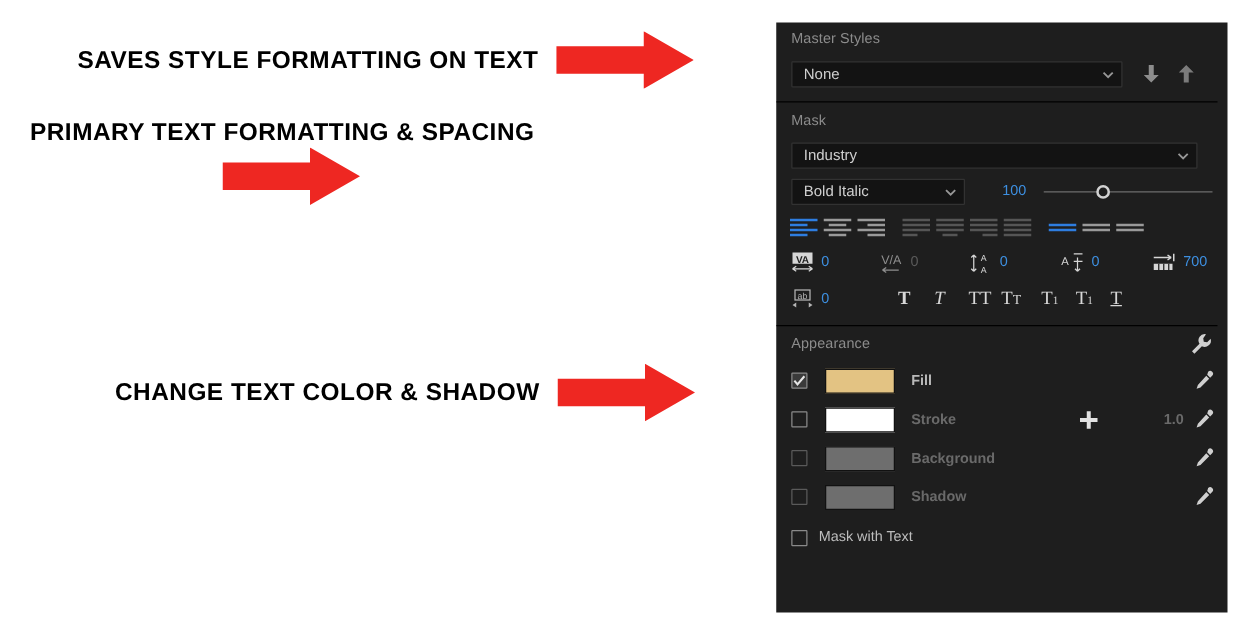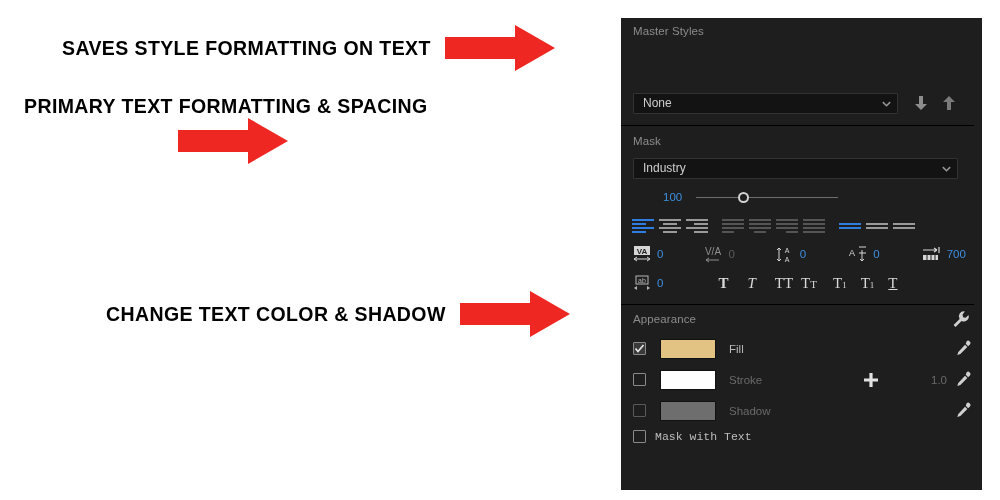--- a/index.html
+++ b/index.html
@@ -135,20 +135,21 @@
     align-items: baseline;
     line-height: 1;
   }
 
   
   .app-row {
     display: flex;
     align-items: center;
     height: 31px;
     padding: 0 10px 0 12px;
+    font-weight: bold;
   }
   .cb {
     width: 13px; height: 13px;
     border: 1px solid #8a8a8a;
     background: #1e1e1e;
     box-sizing: border-box;
     flex: none;
     display: flex; align-items: center; justify-content: center;
     border-radius: 1px;
   }
@@ -166,25 +167,24 @@
     color: #b9b9b9;
     font-size: 11.5px;
   }
   .app-label.dim { color: #6a6a6a; }
   .spacer { flex: 1 1 auto; }
 
   .eyedrop { width: 17px; height: 17px; flex: none; margin-left: 8px; }
   .wrench { width: 18px; height: 18px; flex: none; }
 
   .mask-row {
-    display: flex; align-items: flex-start;
+    display: flex; align-items: center;
     padding: 0 12px;
     height: 26px;
     margin-top: 4px;
-    font-family: Liberation Mono, monospace;
   }
   .mask-label { margin-left: 9px; color: #bdbdbd; font-size: 11.5px; }
 
   .slidertrack {
     position: relative;
     width: 142px;
     height: 12px;
     display: flex;
     align-items: center;
   }
@@ -215,34 +215,34 @@
 
 <div class="callout" style="left:24px; top:95px;flex-direction:column;">
   <span class="callout-label">PRIMARY TEXT FORMATTING &amp; SPACING</span>
   <span class="arrow">
     <svg width="110" height="46" viewBox="0 0 110 46">
       <path d="M0 12 H70 V0 L110 23 L70 46 V34 H0 Z" fill="#ee2722"></path>
     </svg>
   </span>
 </div>
 
-<div class="callout" style="left:106px; top:292px;">
+<div class="callout" style="left:92px; top:292px;">
   <span class="callout-label">CHANGE TEXT COLOR &amp; SHADOW</span>
   <span class="arrow">
     <svg width="110" height="46" viewBox="0 0 110 46">
       <path d="M0 12 H70 V0 L110 23 L70 46 V34 H0 Z" fill="#ee2722"></path>
     </svg>
   </span>
 </div>
 
 <div class="panel">
 
   <div class="section-head">Master Styles</div>
 
-  <div class="row" style="height:30px;margin-top:44px;">
+  <div class="row" style="height:30px;">
     <div class="combo master">
       <span>None</span>
       <svg class="chev" viewBox="0 0 12 12">
           <path d="M2 4.5 L6 8.5 L10 4.5" fill="none" stroke="#b9b9b9" stroke-width="1.6"></path>
         </svg>
     </div>
     <div class="iconbtn" style="margin-left:12px;">
       <svg width="14" height="16" viewBox="0 0 14 16">
           <path d="M5 1 H9 V9 H13 L7 15 L1 9 H5 Z" fill="#8d8d8d"></path>
         </svg>
@@ -261,20 +261,26 @@
   <div class="row" style="height:28px;">
     <div class="combo fontfamily">
       <span>Industry</span>
       <svg class="chev" viewBox="0 0 12 12">
           <path d="M2 4.5 L6 8.5 L10 4.5" fill="none" stroke="#b9b9b9" stroke-width="1.6"></path>
         </svg>
     </div>
   </div>
 
   <div class="row" style="height:30px;">
+    <div class="combo fontstyle">
+      <span>Bold Italic</span>
+      <svg class="chev" viewBox="0 0 12 12">
+          <path d="M2 4.5 L6 8.5 L10 4.5" fill="none" stroke="#b9b9b9" stroke-width="1.6"></path>
+        </svg>
+    </div>
     <span class="numval" style="margin-left:30px;">100</span>
     <div class="slidertrack" style="margin-left:14px;">
       <div class="line"></div>
       <div class="knob"></div>
     </div>
   </div>
 
   <div class="row" style="height:28px; gap:5px; padding-left:11px;">
     <div class="alignbox on">
         <i style="width:100%"></i>
@@ -427,20 +433,29 @@
     <span class="spacer"></span>
     <svg width="16" height="16" viewBox="0 0 16 16" style="margin-right:52px;">
         <path d="M6.4 1 H9.6 V6.4 H15 V9.6 H9.6 V15 H6.4 V9.6 H1 V6.4 H6.4 Z" fill="#e2e2e2"></path>
       </svg>
     <span class="app-label dim" style="margin-left:0;">1.0</span>
     <svg class="eyedrop" viewBox="0 0 18 18">
       <path d="M12.2 1.5 a2.4 2.4 0 0 1 3.4 3.4 L13.9 6.6 11.4 4.1 Z M10.6 4.9 L13.1 7.4 5.7 14.8 2.4 15.9 3.5 12.6 Z" fill="#d0d0d0"></path>
     </svg>
   </div>
 
+  <div class="app-row">
+    <div class="cb dimmed"></div>
+    <div class="swatch" style="background:#6e6e6e;"></div>
+    <span class="app-label dim">Background</span>
+    <span class="spacer"></span>
+    <svg class="eyedrop" viewBox="0 0 18 18">
+      <path d="M12.2 1.5 a2.4 2.4 0 0 1 3.4 3.4 L13.9 6.6 11.4 4.1 Z M10.6 4.9 L13.1 7.4 5.7 14.8 2.4 15.9 3.5 12.6 Z" fill="#d0d0d0"></path>
+    </svg>
+  </div>
 
   <div class="app-row">
     <div class="cb dimmed"></div>
     <div class="swatch" style="background:#6e6e6e;"></div>
     <span class="app-label dim">Shadow</span>
     <span class="spacer"></span>
     <svg class="eyedrop" viewBox="0 0 18 18">
       <path d="M12.2 1.5 a2.4 2.4 0 0 1 3.4 3.4 L13.9 6.6 11.4 4.1 Z M10.6 4.9 L13.1 7.4 5.7 14.8 2.4 15.9 3.5 12.6 Z" fill="#d0d0d0"></path>
     </svg>
   </div>

